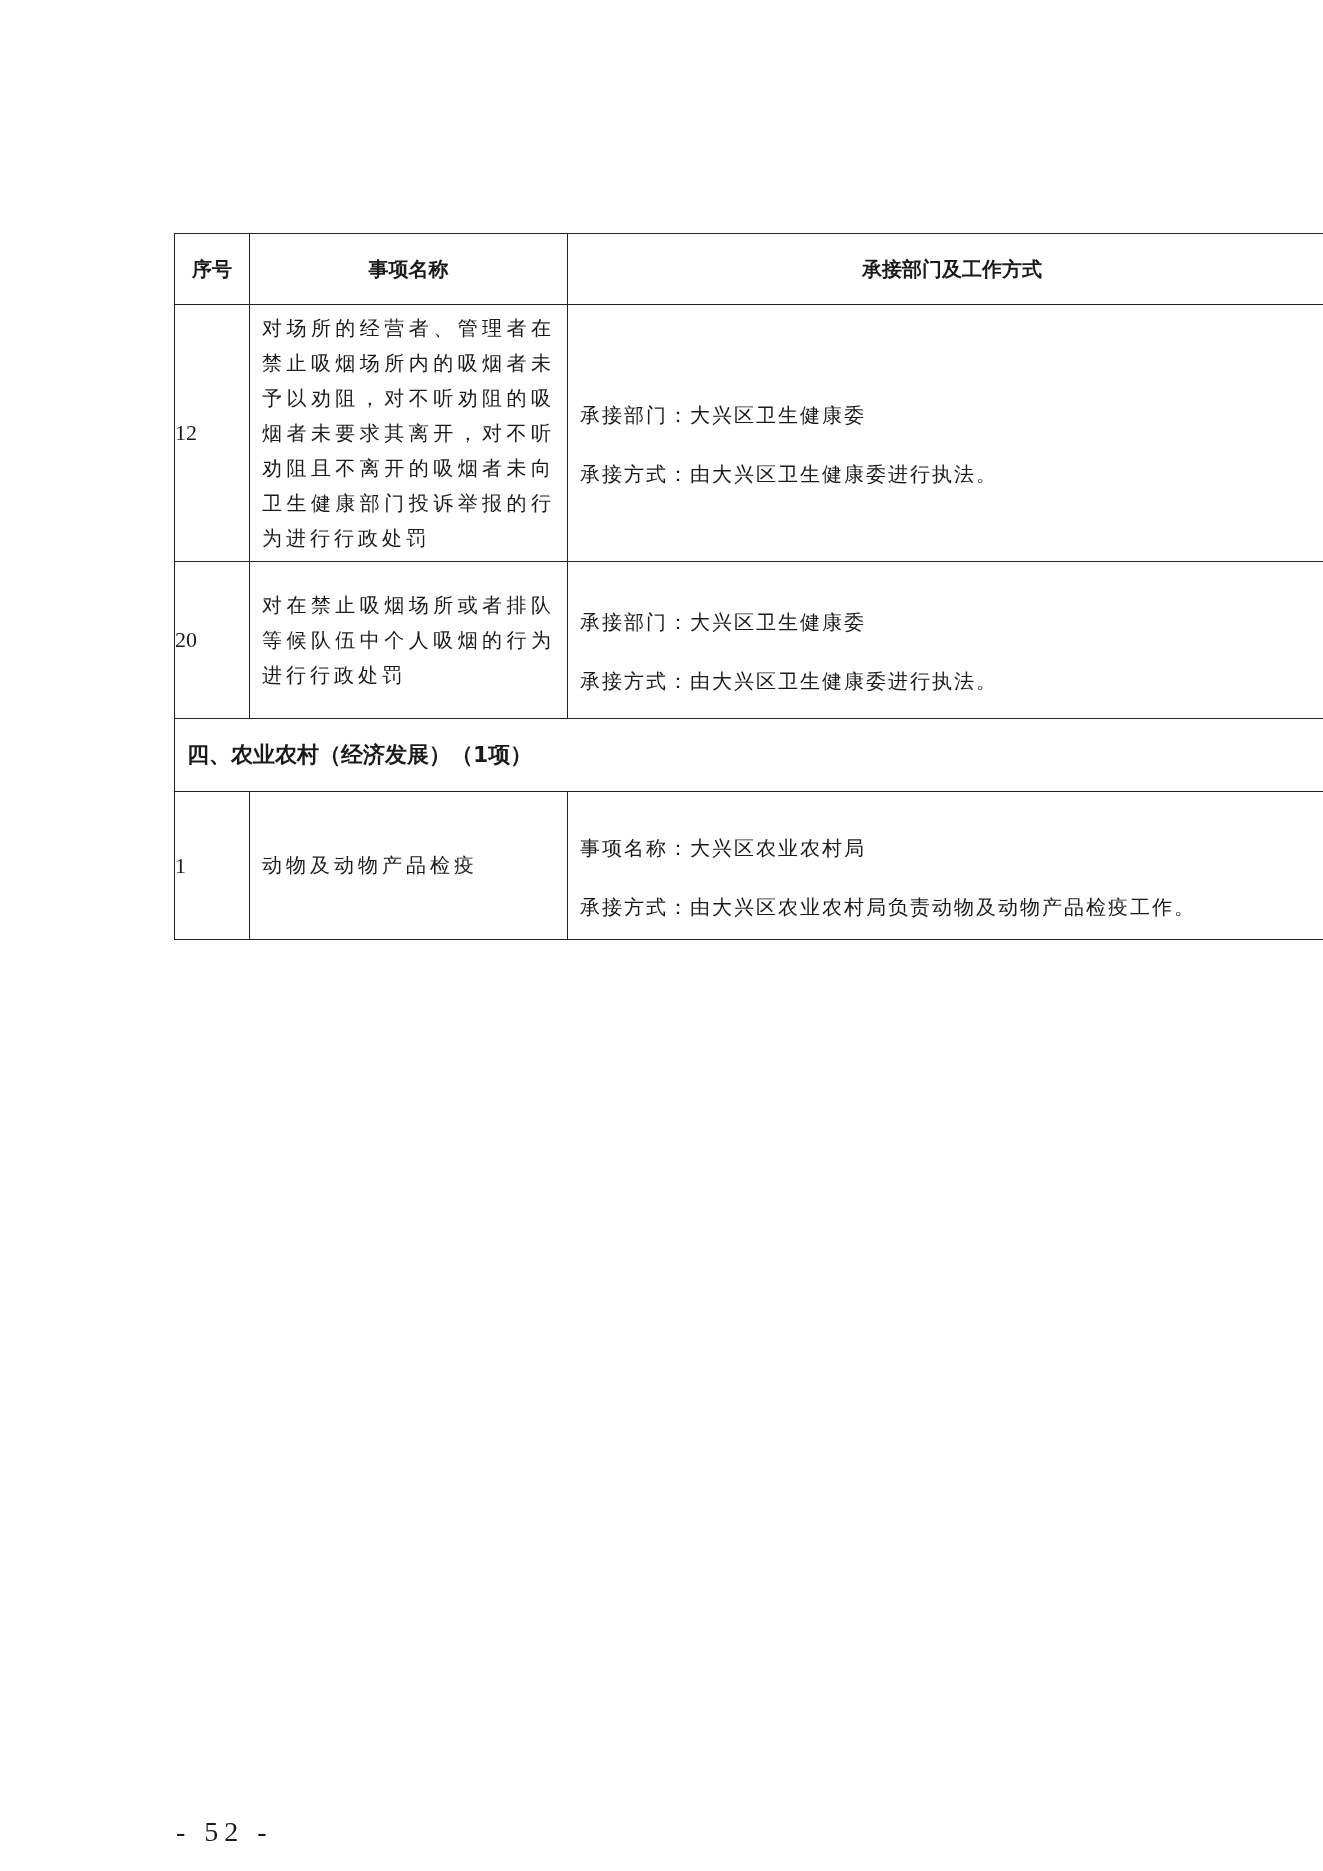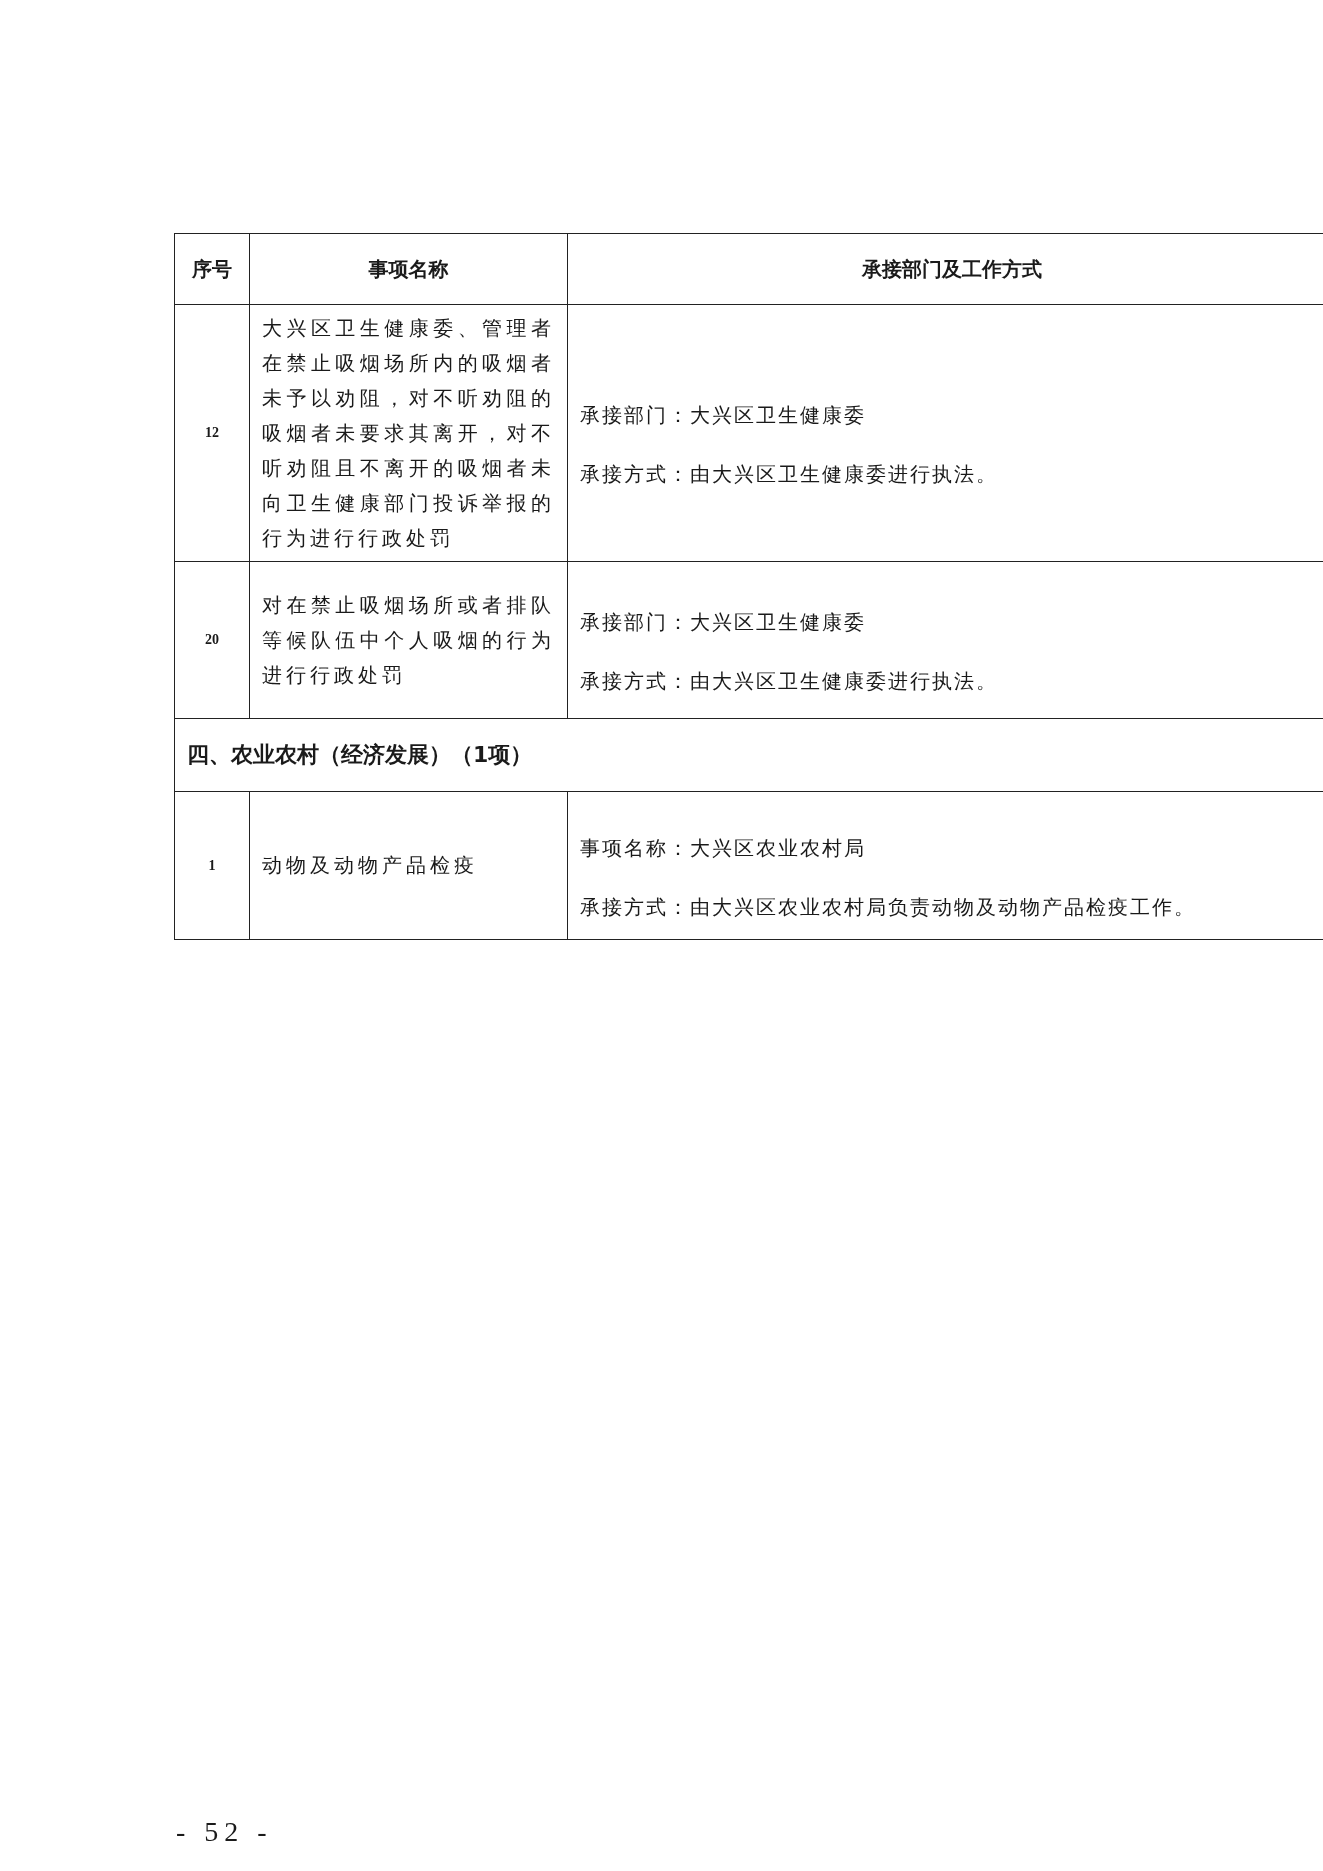--- a/index.html
+++ b/index.html
@@ -15,21 +15,21 @@
   .doc-table td, .doc-table th {
     border: 1.5px solid #222; padding: 0;
   }
   .doc-table th {
     height: 70px; font-family: "DejaVu Sans", "Liberation Sans", sans-serif;
     font-weight: bold; font-size: 20px; text-align: center; vertical-align: middle;
   }
   .col-no { width: 75px; }
   .col-name { width: 318px; }
   .cell-no {
-    text-align: center; vertical-align: middle; font-family: "Liberation Serif", serif; font-size: 14px; font-weight: bold;
+    text-align: left; vertical-align: middle; font-family: "Liberation Serif", serif; font-size: 22px;
   }
   .cell-name {
     padding: 4px 12px !important; font-size: 20px; line-height: 35px; letter-spacing: 4px;
     vertical-align: middle; text-align: justify;
   }
   .cell-dept {
     padding: 4px 12px !important; font-size: 20px; line-height: 35px; letter-spacing: 2px;
     vertical-align: middle;
   }
   .row-12 { height: 257px; }
@@ -58,21 +58,21 @@
   <thead>
     <tr>
       <th>序号</th>
       <th>事项名称</th>
       <th>承接部门及工作方式</th>
     </tr>
   </thead>
   <tbody>
     <tr class="row-12">
       <td class="cell-no">12</td>
-      <td class="cell-name">大兴区卫生健康委、管理者在禁止吸烟场所内的吸烟者未予以劝阻，对不听劝阻的吸烟者未要求其离开，对不听劝阻且不离开的吸烟者未向卫生健康部门投诉举报的行为进行行政处罚</td>
+      <td class="cell-name">对场所的经营者、管理者在禁止吸烟场所内的吸烟者未予以劝阻，对不听劝阻的吸烟者未要求其离开，对不听劝阻且不离开的吸烟者未向卫生健康部门投诉举报的行为进行行政处罚</td>
       <td class="cell-dept">
         <span class="line">承接部门：大兴区卫生健康委</span>
         <span class="line">承接方式：由大兴区卫生健康委进行执法。</span>
       </td>
     </tr>
     <tr class="row-13">
       <td class="cell-no">20</td>
       <td class="cell-name">对在禁止吸烟场所或者排队等候队伍中个人吸烟的行为进行行政处罚</td>
       <td class="cell-dept">
         <span class="line">承接部门：大兴区卫生健康委</span>

